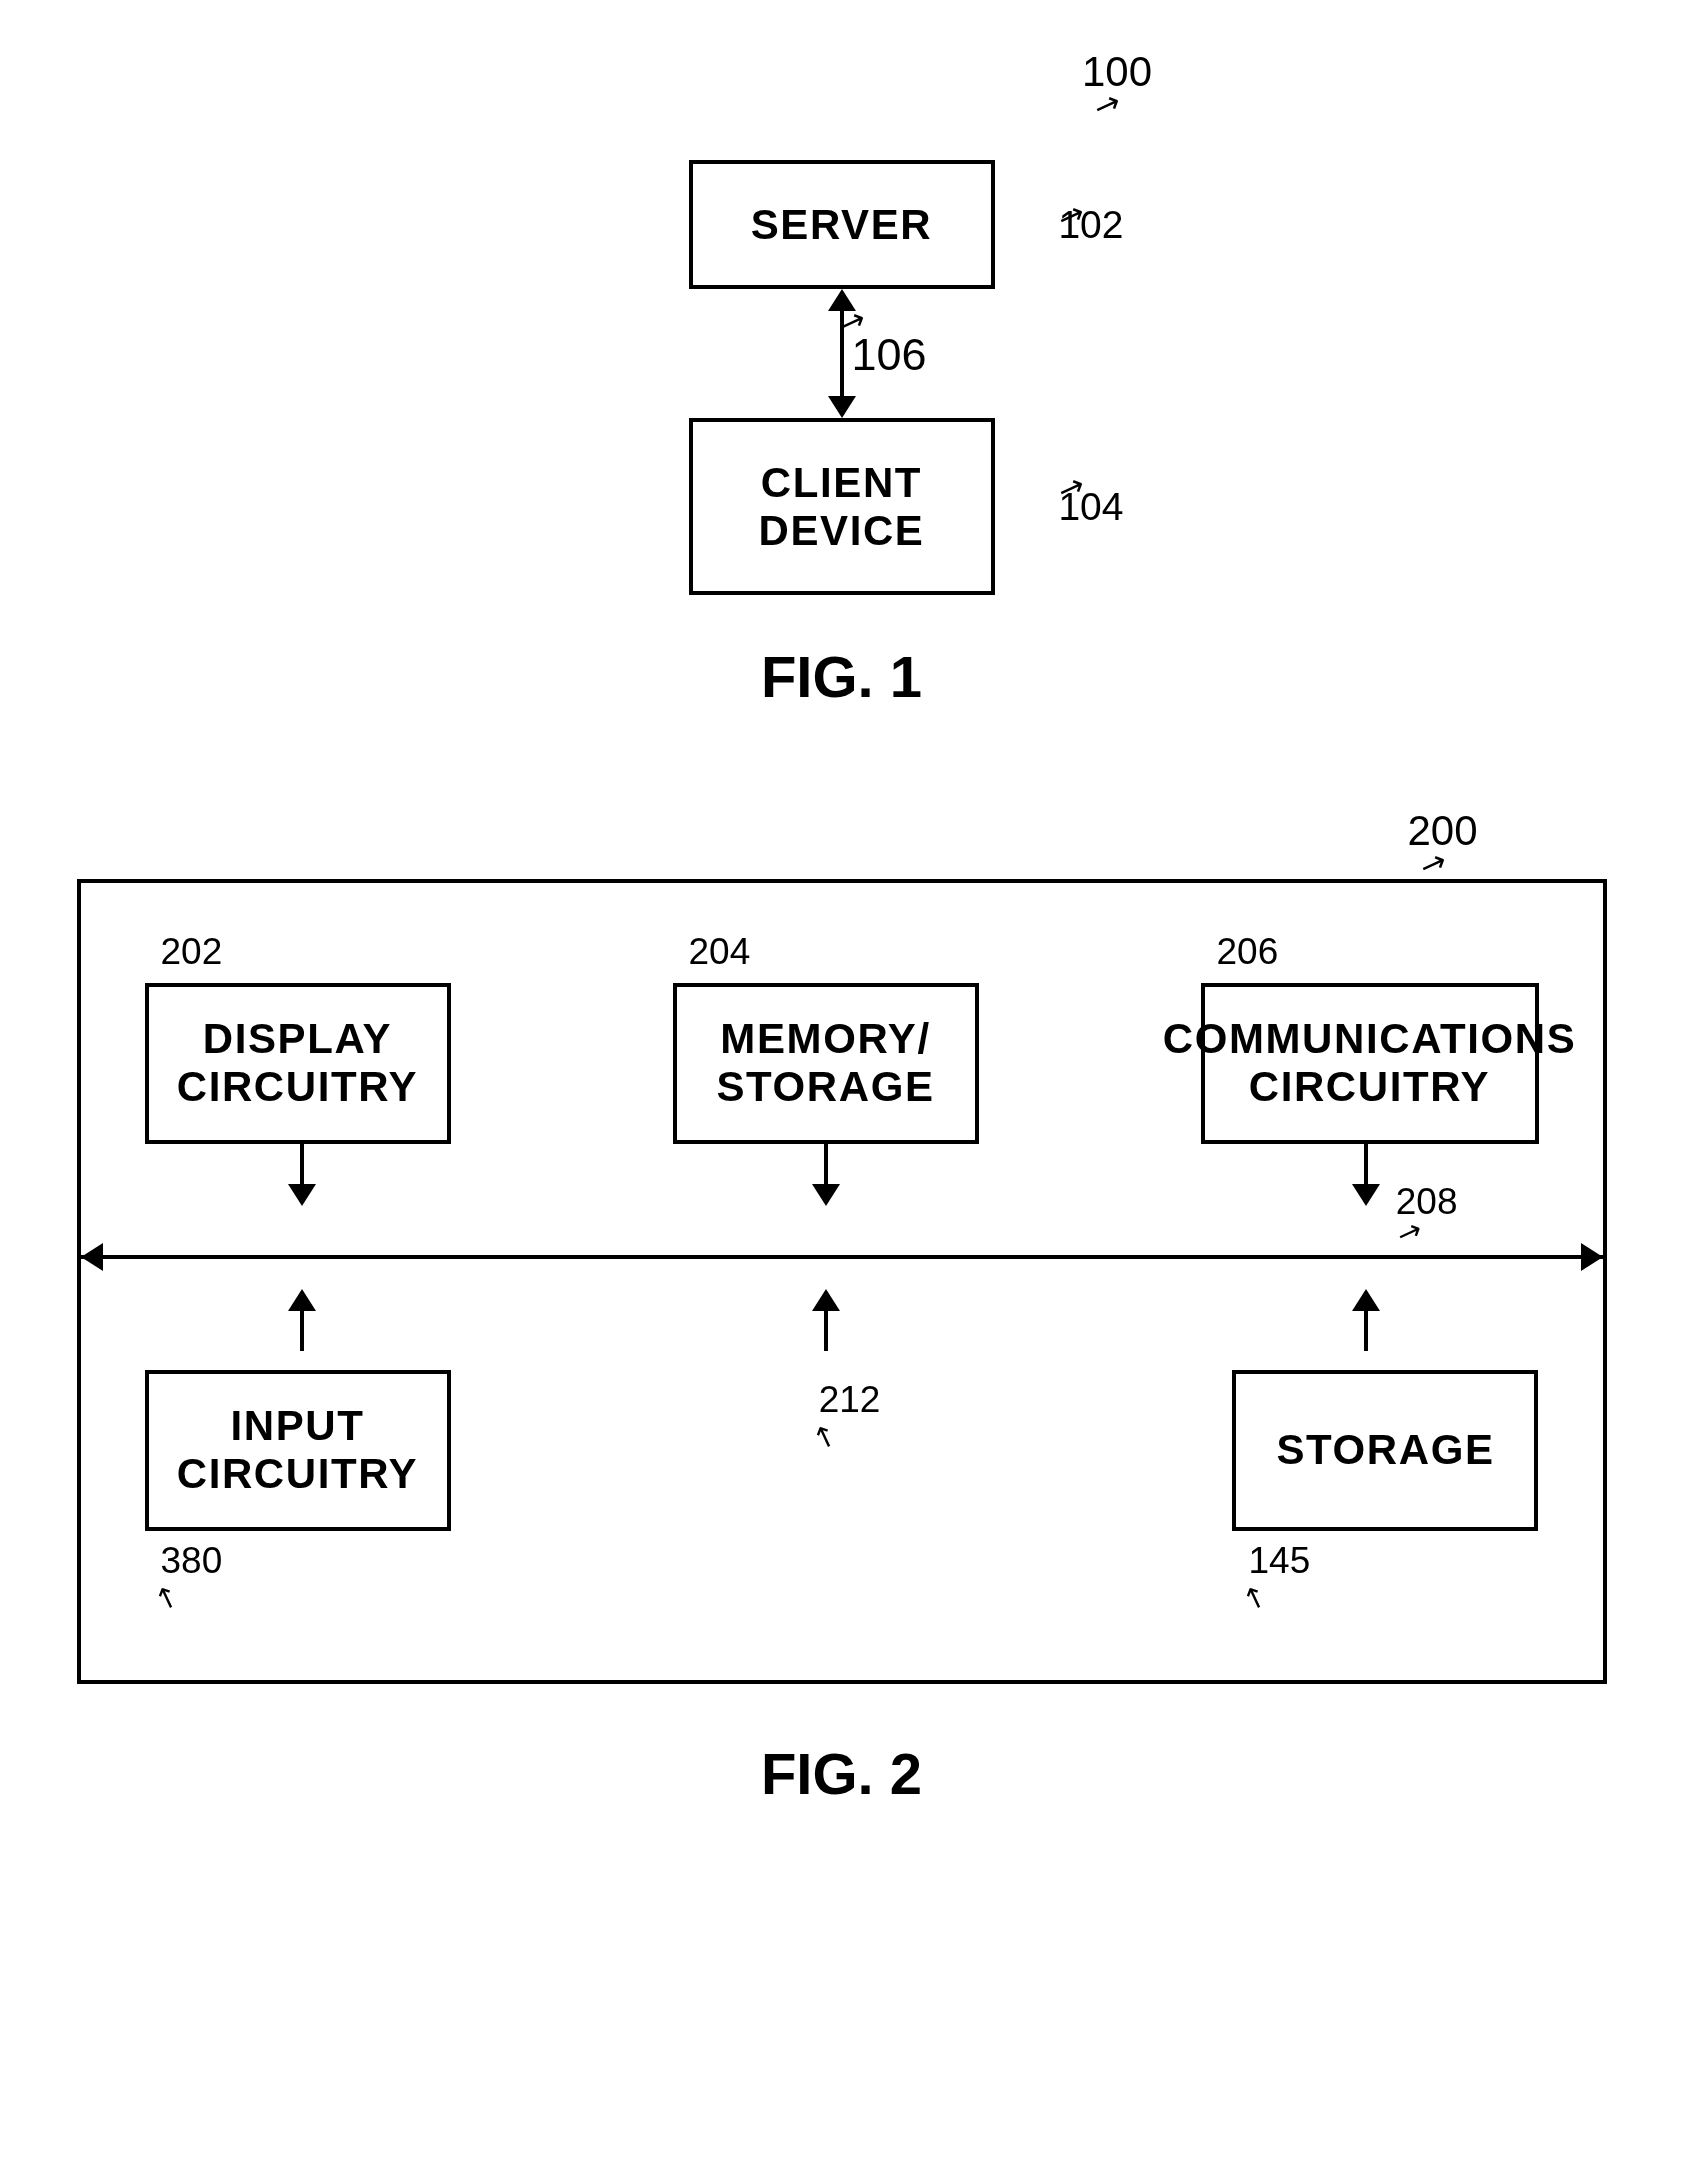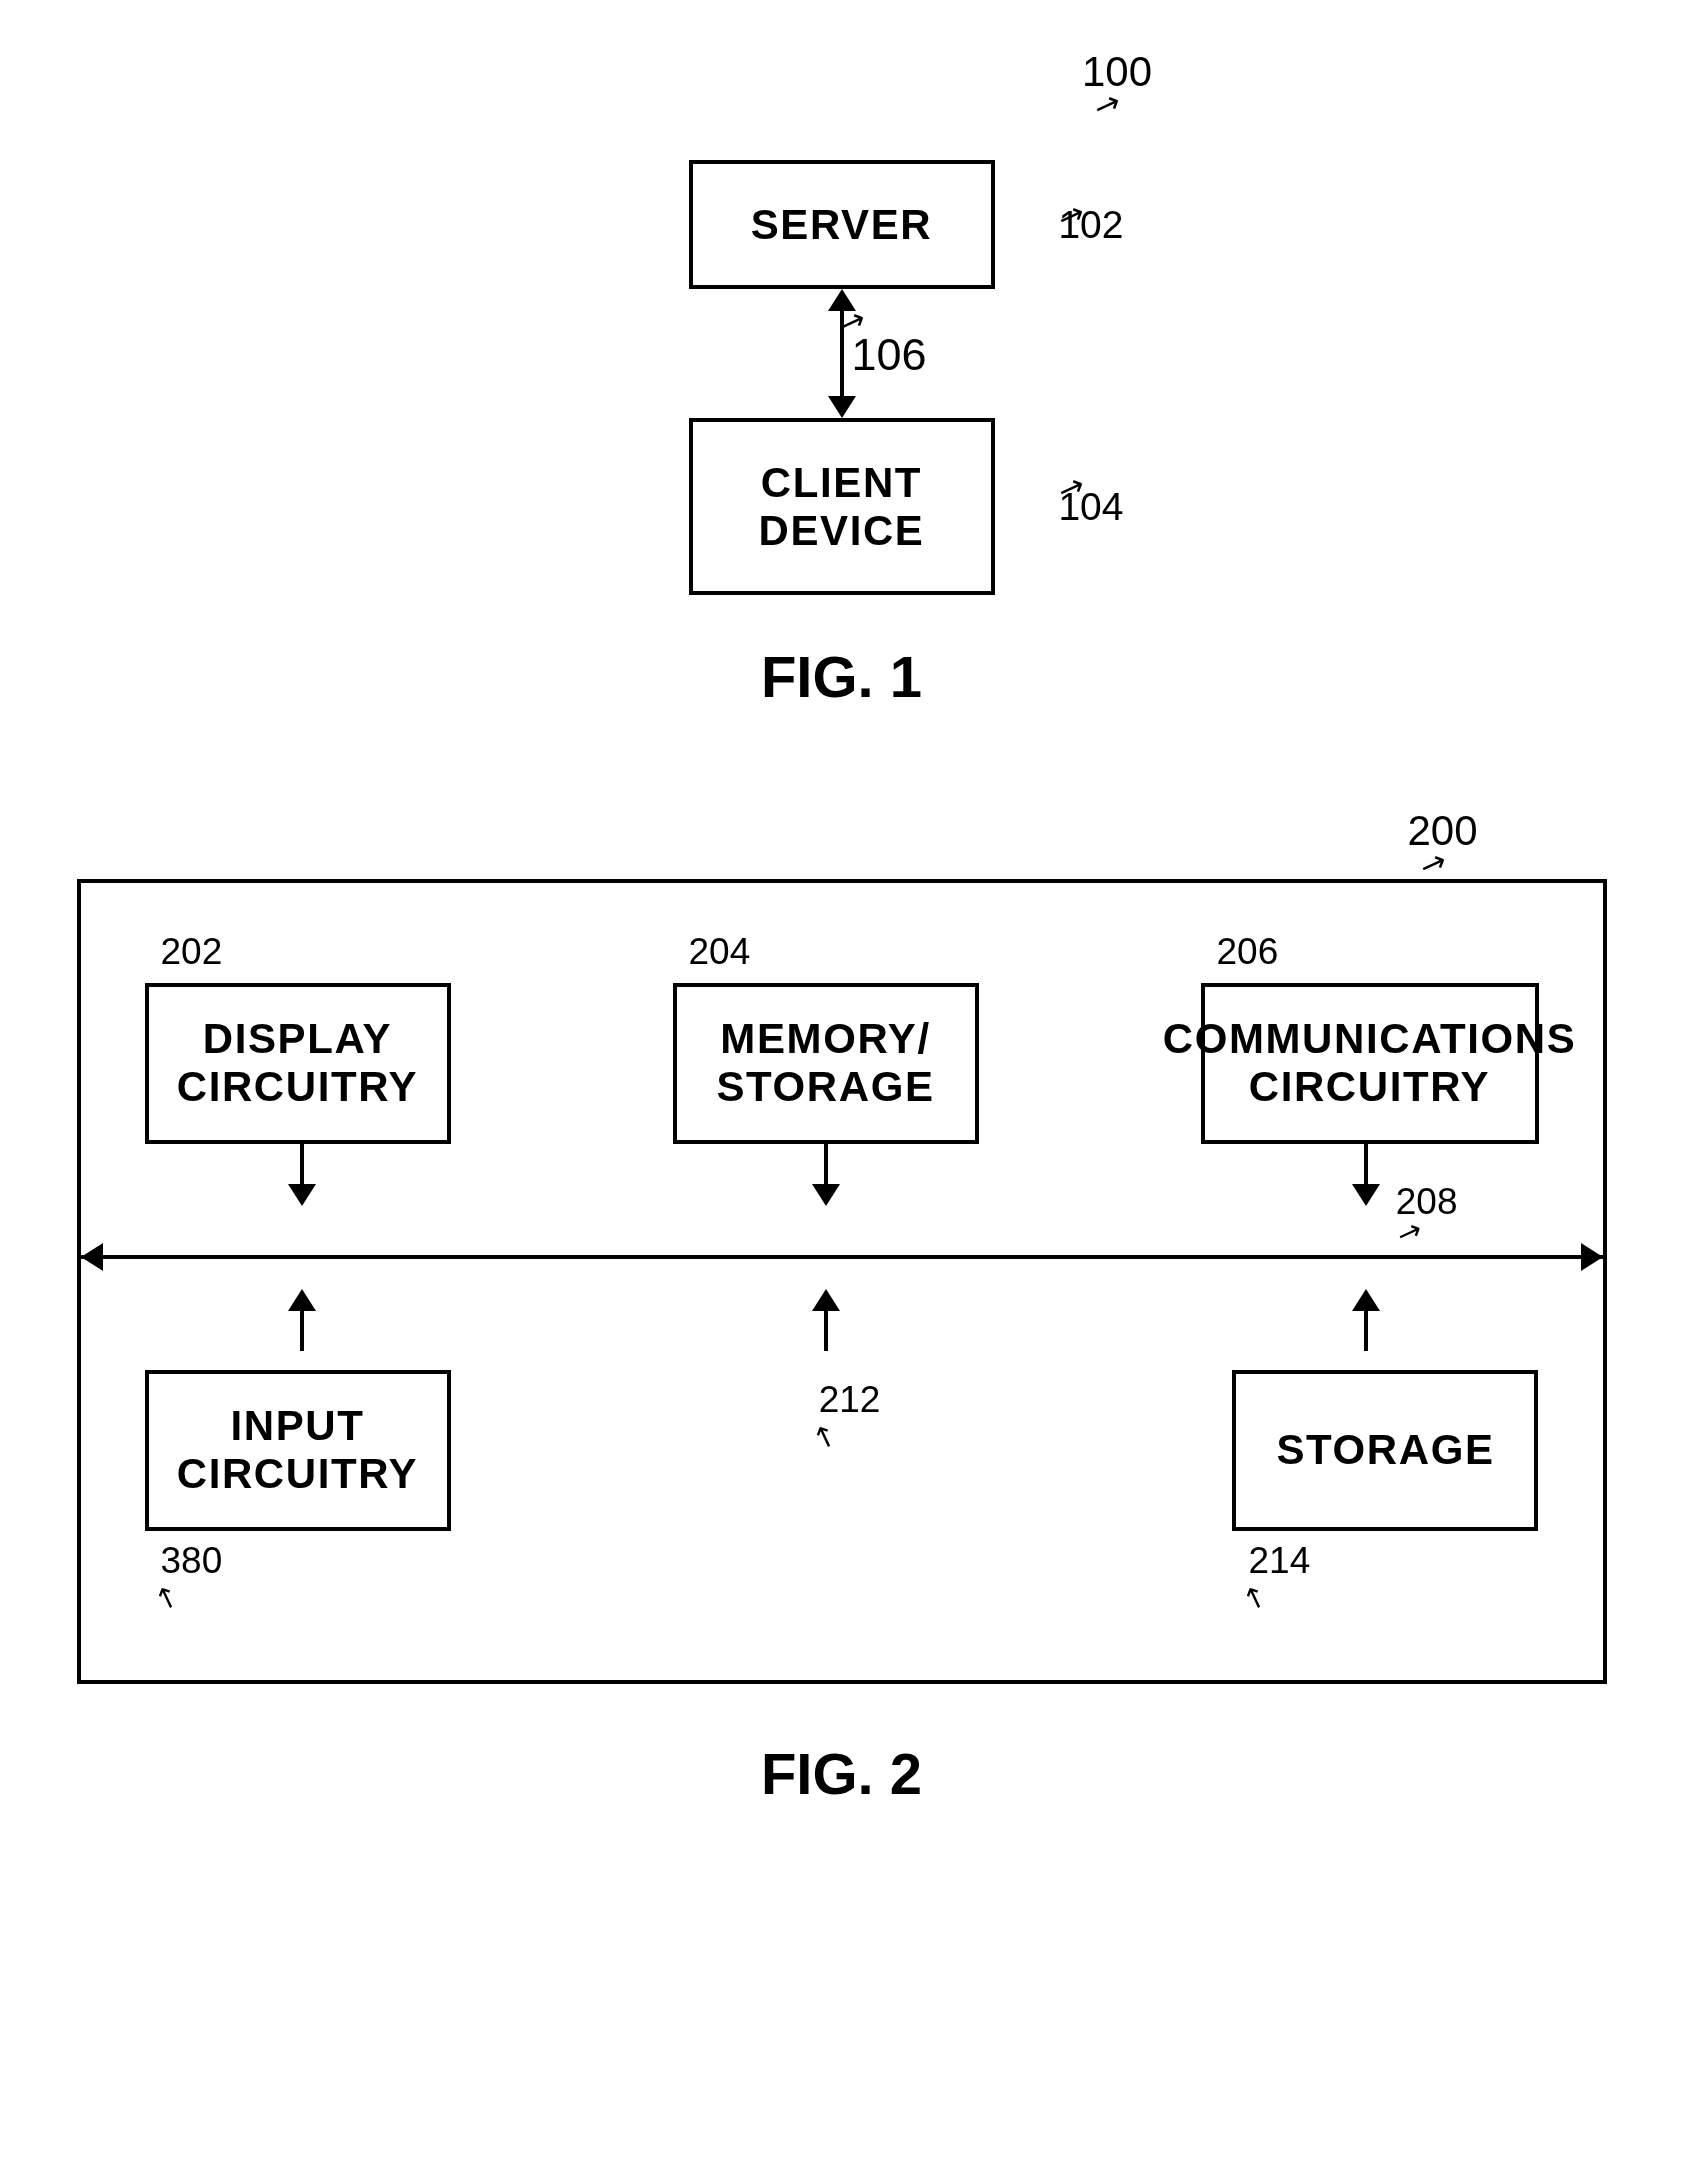--- a/index.html
+++ b/index.html
@@ -377,21 +377,21 @@
 
         <div class="fig2-box-wrapper">
           <span class="fig2-box-ref-bottom">212</span>
           <span style="font-size:29px; transform:rotate(20deg) scaleY(-1); display:inline-block; align-self:flex-start; margin-left:9.7px;">↙</span>
         </div>
 
         <div class="fig2-box-wrapper">
           <div class="diagram-box fig2-display">
             <span style="white-space:pre-line; text-align:center;">STORAGE</span>
           </div>
-          <span class="fig2-box-ref-bottom">214</span>
+          <span class="fig2-box-ref-bottom">145</span>
           <span style="font-size:29px; transform:rotate(20deg) scaleY(-1); display:inline-block; align-self:flex-start; margin-left:9.7px;">↙</span>
         </div>
 
       </div>
 
     </div>
 
     <div class="fig-caption" style="margin-top:56px;">FIG. 2</div>
 
   </div>

